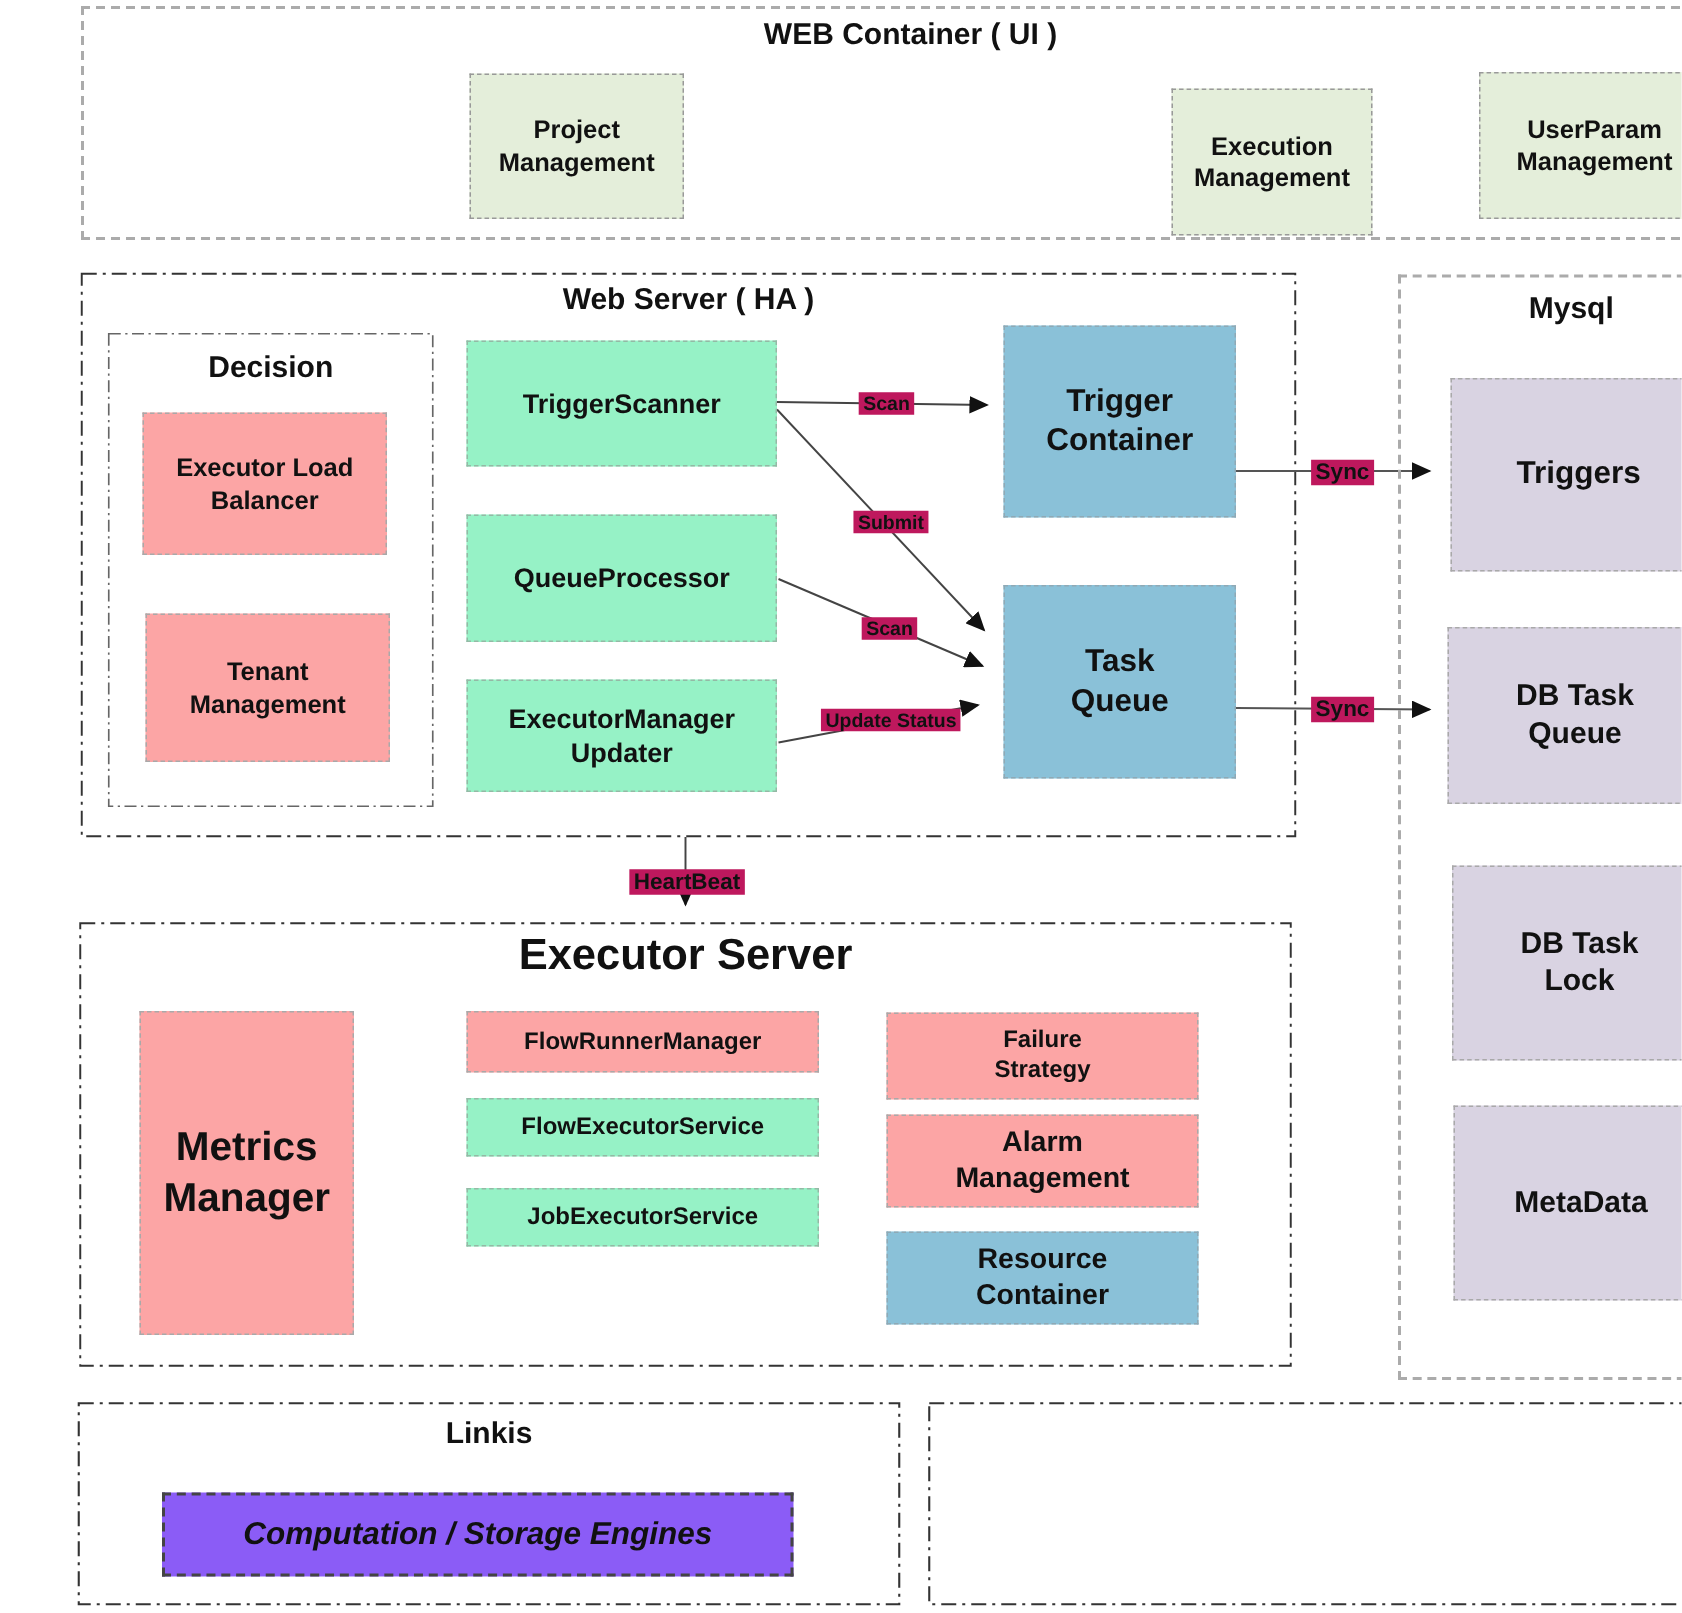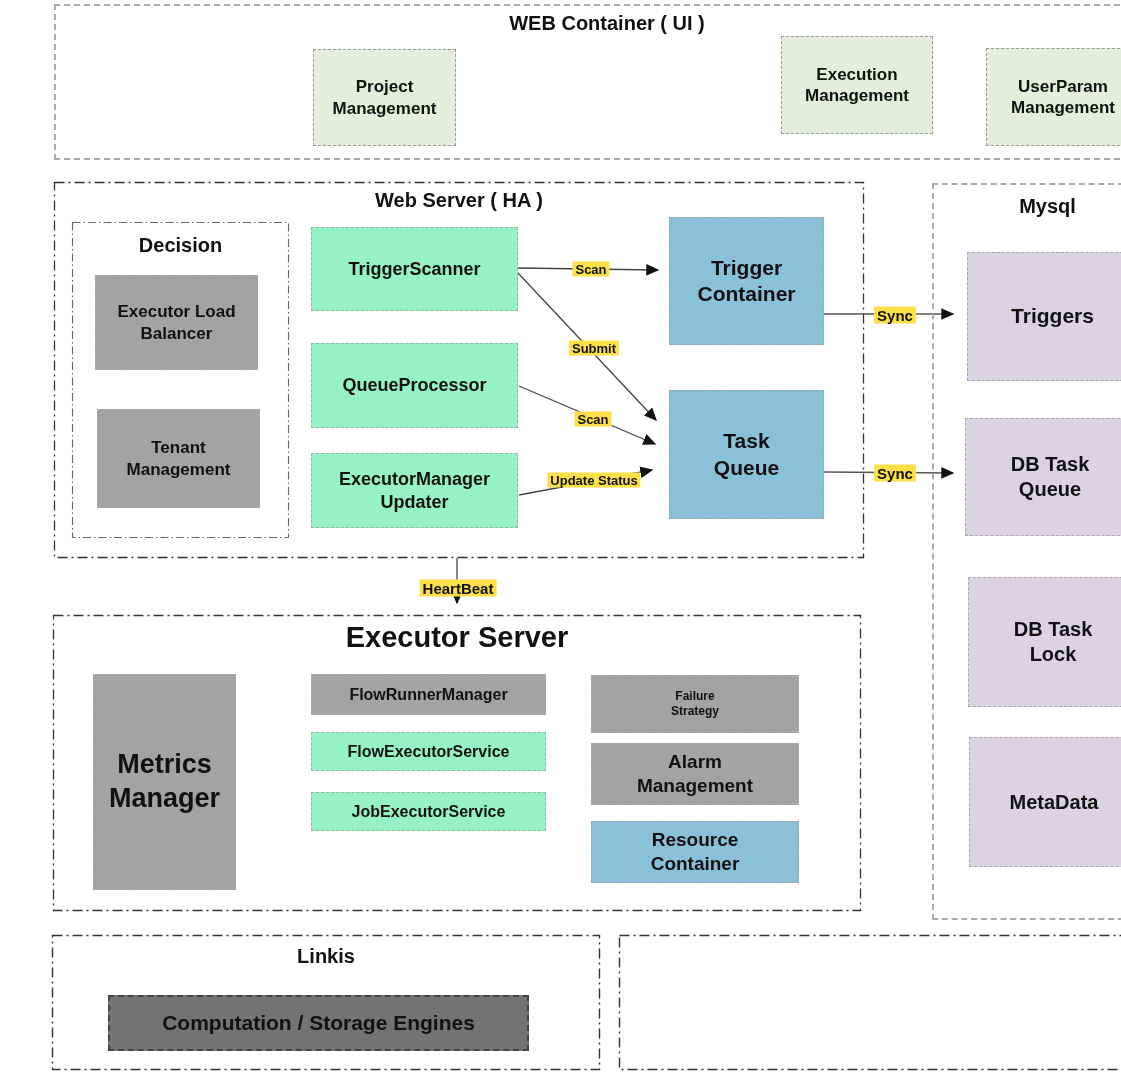--- a/index.html
+++ b/index.html
@@ -15,27 +15,27 @@
     position:absolute; left:50%; transform:translateX(-50%);
     font-weight:bold; white-space:nowrap; text-align:center; z-index:2;
   }
   .box {
     position:absolute; box-sizing:border-box; z-index:2;
     display:flex; align-items:center; justify-content:center;
     text-align:center; font-weight:bold; white-space:pre-line; line-height:1.25;
   }
   .green    { background:#e4eeda; border:1px dashed #999; }
   .mint     { background:#96f2c6; border:1px dashed #94b9a5; }
-  .peach    { background:#a3a3a3; border:1px dashed #a9a9a9; }
+  .peach    { background:#fca5a5; border:1px dashed #a9a9a9; }
   .blue     { background:#8ac1d8; border:1px dashed #8fa9b5; }
   .lavender { background:#d9d3e2; border:1px dashed #a9a9a9; }
-  .green2   { background:#737373; border:2px dashed #444; }
+  .green2   { background:#8b5cf6; border:2px dashed #444;font-style:italic; }
   .edge-label {
     position:absolute; transform:translate(-50%,-50%); z-index:3;
-    background:#fde047; padding:0 3px; font-weight:bold; white-space:nowrap;
+    background:#be185d; padding:0 3px; font-weight:bold; white-space:nowrap;
   }
 </style>
 </head>
 <body>
 
 <div class="canvas">
 
   <svg class="overlay" width="1121" height="1075">
     <defs>
       <marker id="arw" markerWidth="11" markerHeight="9" refX="9" refY="4.5" orient="auto">
@@ -54,21 +54,21 @@
     <line x1="473" y1="495" x2="606" y2="470" stroke="#444" stroke-width="1.3" marker-end="url(#arw)"></line>
     <line x1="778" y1="314" x2="907" y2="314" stroke="#555" stroke-width="1.3" marker-end="url(#arw)"></line>
     <line x1="778" y1="472" x2="907" y2="473" stroke="#555" stroke-width="1.3" marker-end="url(#arw)"></line>
     <line x1="411" y1="558" x2="411" y2="603" stroke="#444" stroke-width="1.3" marker-end="url(#arw)"></line>
   </svg>
 
   <div class="sec dash-gray" style="left:8px;top:4px;width:1106px;height:156px">
     <div class="sec-title" style="top:6px;font-size:20px">WEB Container ( UI )</div>
     <div class="box green" style="left:257px;top:43px;width:143px;height:97px;font-size:17px">Project
 Management</div>
-    <div class="box green" style="left:725px;top:30px;width:152px;height:98px;font-size:17px">Execution
+    <div class="box green" style="left:725px;top:53px;width:134px;height:98px;font-size:17px">Execution
 Management</div>
     <div class="box green" style="left:930px;top:42px;width:154px;height:98px;font-size:17px">UserParam
 Management</div>
   </div>
 
   <div class="sec" style="left:8px;top:182px;width:810px;height:376px">
     <div class="sec-title" style="top:7px;font-size:20px">Web Server ( HA )</div>
 
     <div class="sec" style="left:18px;top:40px;width:217px;height:316px">
       <div class="sec-title" style="top:12px;font-size:20px">Decision</div>
@@ -101,21 +101,21 @@
 
   <div class="sec" style="left:7px;top:615px;width:808px;height:296px">
     <div class="sec-title" style="top:6px;font-size:29px">Executor Server</div>
     <div class="box peach" style="left:40px;top:59px;width:143px;height:216px;font-size:27px">Metrics
 Manager</div>
 
     <div class="box peach" style="left:258px;top:59px;width:235px;height:41px;font-size:16px">FlowRunnerManager</div>
     <div class="box mint" style="left:258px;top:117px;width:235px;height:39px;font-size:16px">FlowExecutorService</div>
     <div class="box mint" style="left:258px;top:177px;width:235px;height:39px;font-size:16px">JobExecutorService</div>
 
-    <div class="box peach" style="left:538px;top:60px;width:208px;height:58px;font-size:12px">Failure
+    <div class="box peach" style="left:538px;top:60px;width:208px;height:58px;font-size:16px">Failure
 Strategy</div>
     <div class="box peach" style="left:538px;top:128px;width:208px;height:62px;font-size:19px">Alarm
 Management</div>
     <div class="box blue" style="left:538px;top:206px;width:208px;height:62px;font-size:19px">Resource
 Container</div>
   </div>
 
   <div class="sec" style="left:6px;top:935px;width:548px;height:135px">
     <div class="sec-title" style="top:10px;font-size:20px">Linkis</div>
     <div class="box green2" style="left:56px;top:60px;width:421px;height:56px;font-size:21px">Computation / Storage Engines</div>

